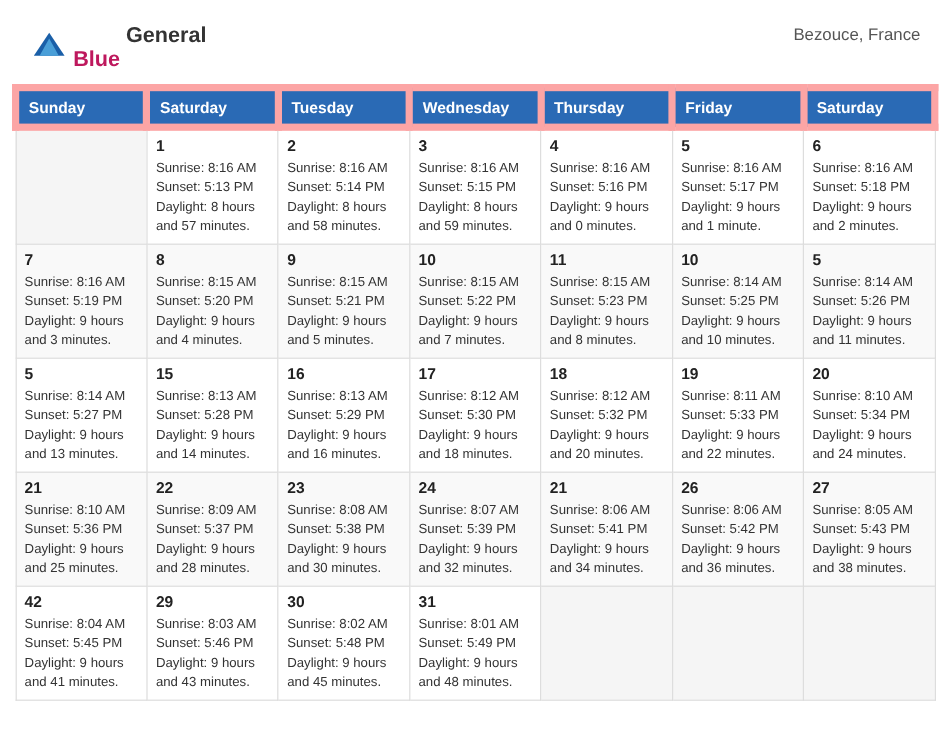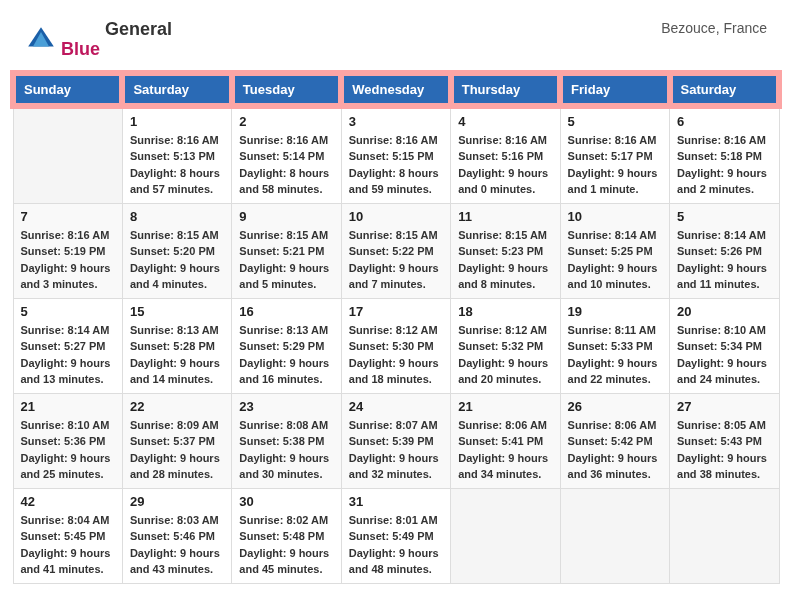--- a/index.html
+++ b/index.html
@@ -82,21 +82,20 @@
     .day-number {
       font-size: 13px;
       font-weight: bold;
       margin-bottom: 3px;
       color: #222;
     }
     .day-detail {
       font-size: 11px;
       line-height: 1.5;
       color: #333;
-      font-weight: bold;
     }
     .empty-cell {
       background: #f5f5f5 !important;
     }
     .row-even td { background: #f5f5f5; }
     .row-odd td { background: #ffffff; }
   </style>
 </head>
 <body>
 

